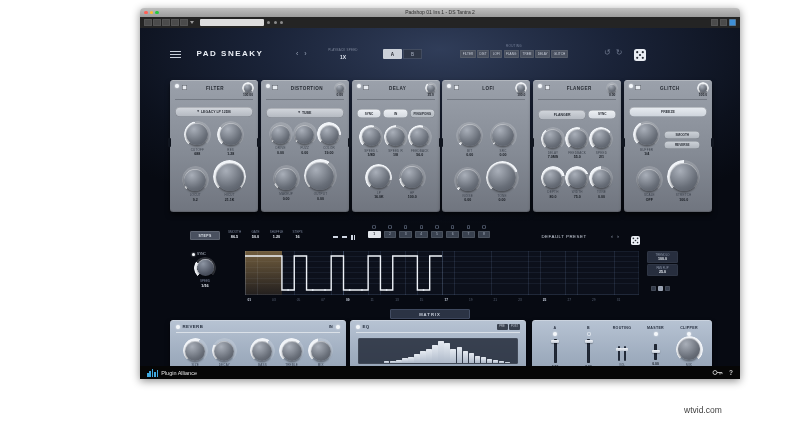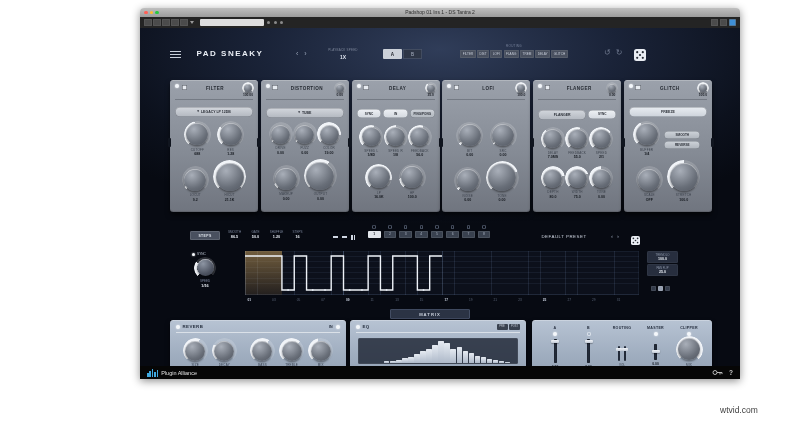--- a/index.html
+++ b/index.html
@@ -176,21 +176,21 @@
   .rfad .cap{position:absolute;left:-1.8px;width:6px;height:2.5px;border-radius:.8px;
     background:linear-gradient(#f2f5f9,#c2cad6);}
   .rlines{font-size:3px;color:#39424f;text-align:center;line-height:1.4;}
   
   #footer{position:absolute;left:0;right:0;bottom:0;height:13px;background:#060606;display:flex;align-items:center;padding:0 7px;}
   .palogo{display:flex;align-items:flex-end;gap:.7px;height:8px;}
   .palogo i{width:1.7px;background:#3fa9e0;display:block;}
   .pabrand{font-size:5.5px;color:#e3e3e3;margin-left:3px;}
   .fsp{flex:1;}
   .help{font-size:6.5px;color:#cfcfcf;font-weight:bold;margin-left:6px;}
-  .watermark{position:absolute;left:720px;top:405px;font-size:8.5px;color:#3f3f3f;}
+  .watermark{position:absolute;left:684px;top:405px;font-size:8.5px;color:#3f3f3f;}
 </style>
 </head>
 <body>
 
 <div class="screen">
   <div class="pwin">
 
     <div class="tbar">
       <div class="tl">
         <i style="background:#ff5f57"></i>

